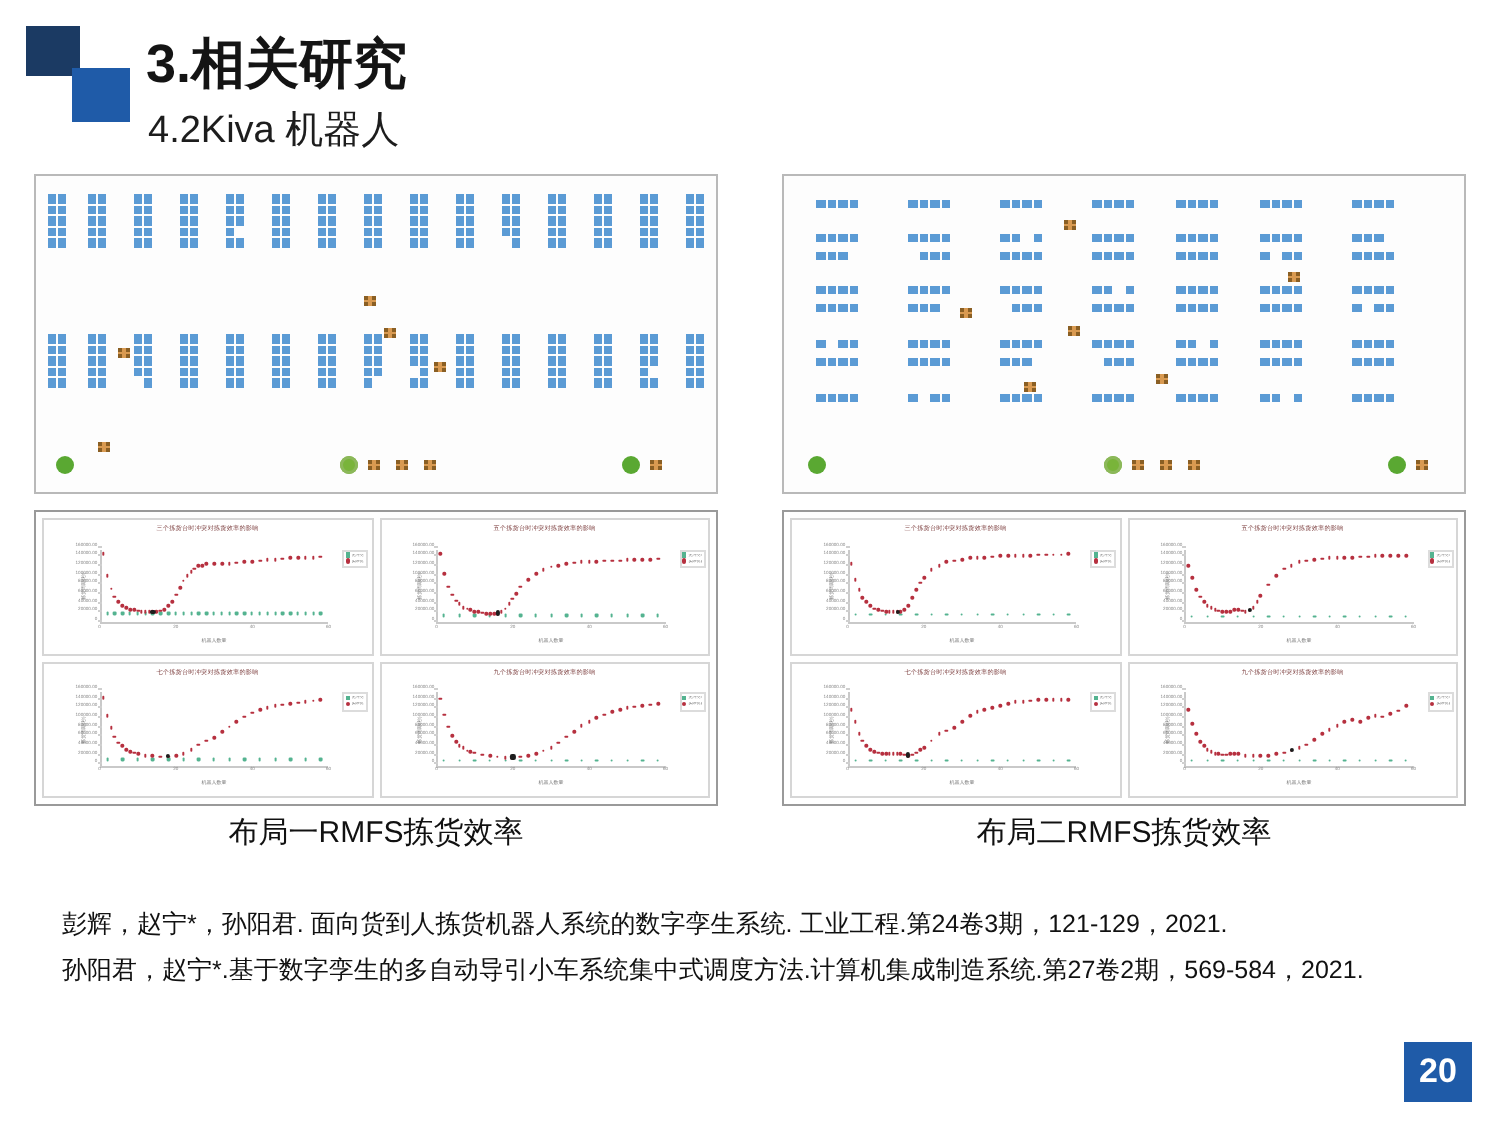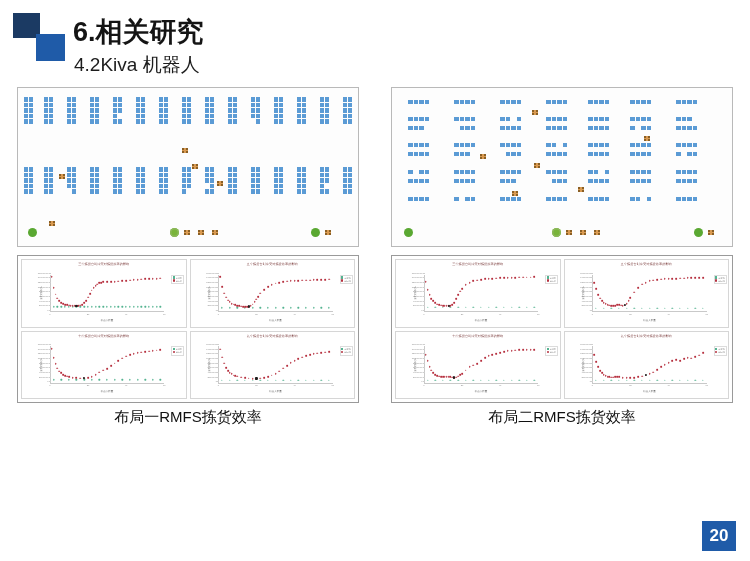--- a/index.html
+++ b/index.html
@@ -100,21 +100,21 @@
     display:flex;align-items:center;justify-content:center;
   }
 </style>
 </head>
 <body>
 
 <div class="logo">
   <div class="sq a"></div>
   <div class="sq b"></div>
 </div>
-<div class="title">6.相关研究</div>
+<div class="title">3.相关研究</div>
 <div class="subtitle">4.2Kiva 机器人</div>
 
 <div class="wh left">
   <div class="wh-inner" id="wh1">
       <div class="pod" style="left: 6px; top: 9px; width: 4.2px; height: 4.6px;"></div>
       <div class="pod" style="left: 6px; top: 14.5px; width: 4.2px; height: 4.6px;"></div>
       <div class="pod" style="left: 6px; top: 20px; width: 4.2px; height: 4.6px;"></div>
       <div class="pod" style="left: 6px; top: 25.5px; width: 4.2px; height: 4.6px;"></div>
       <div class="pod" style="left: 6px; top: 31px; width: 4.2px; height: 4.6px;"></div>
       <div class="pod" style="left: 11.1px; top: 9px; width: 4.2px; height: 4.6px;"></div>
@@ -1409,15 +1409,17 @@
           <span class="lg-tx">实际仿真值</span>
         </div>
       </div>
     </div>
   </div>
 
 <div class="caption left">布局一RMFS拣货效率</div>
 <div class="caption right">布局二RMFS拣货效率</div>
 
 <div class="refs">
+  <p>彭辉，赵宁*，孙阳君. 面向货到人拣货机器人系统的数字孪生系统. 工业工程.第24卷3期，121-129，2021.</p>
+  <p>孙阳君，赵宁*.基于数字孪生的多自动导引小车系统集中式调度方法.计算机集成制造系统.第27卷2期，569-584，2021.</p>
 </div>
 
 <div class="pagenum">20</div>
 
 </body></html>

